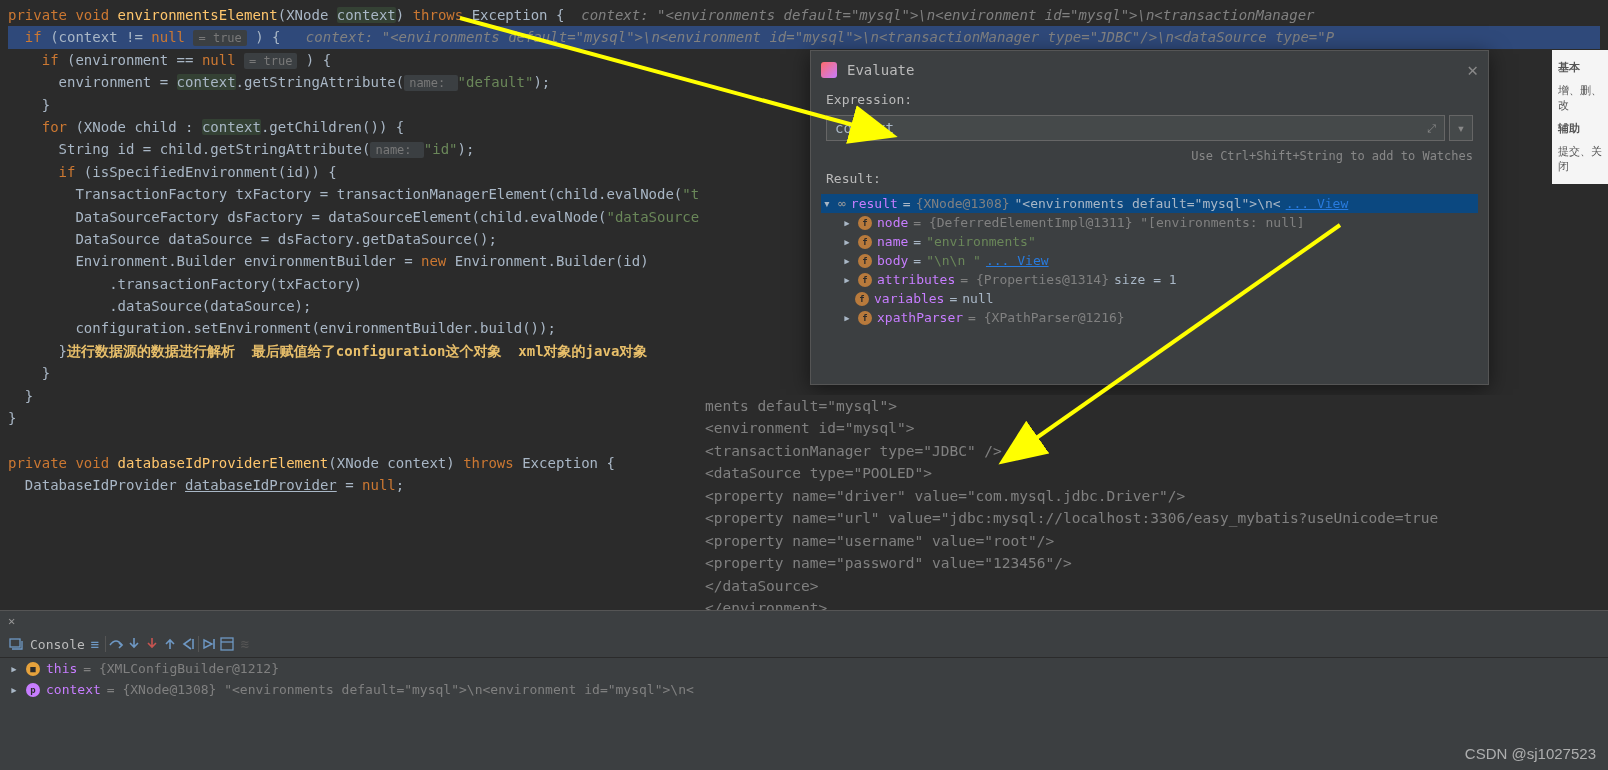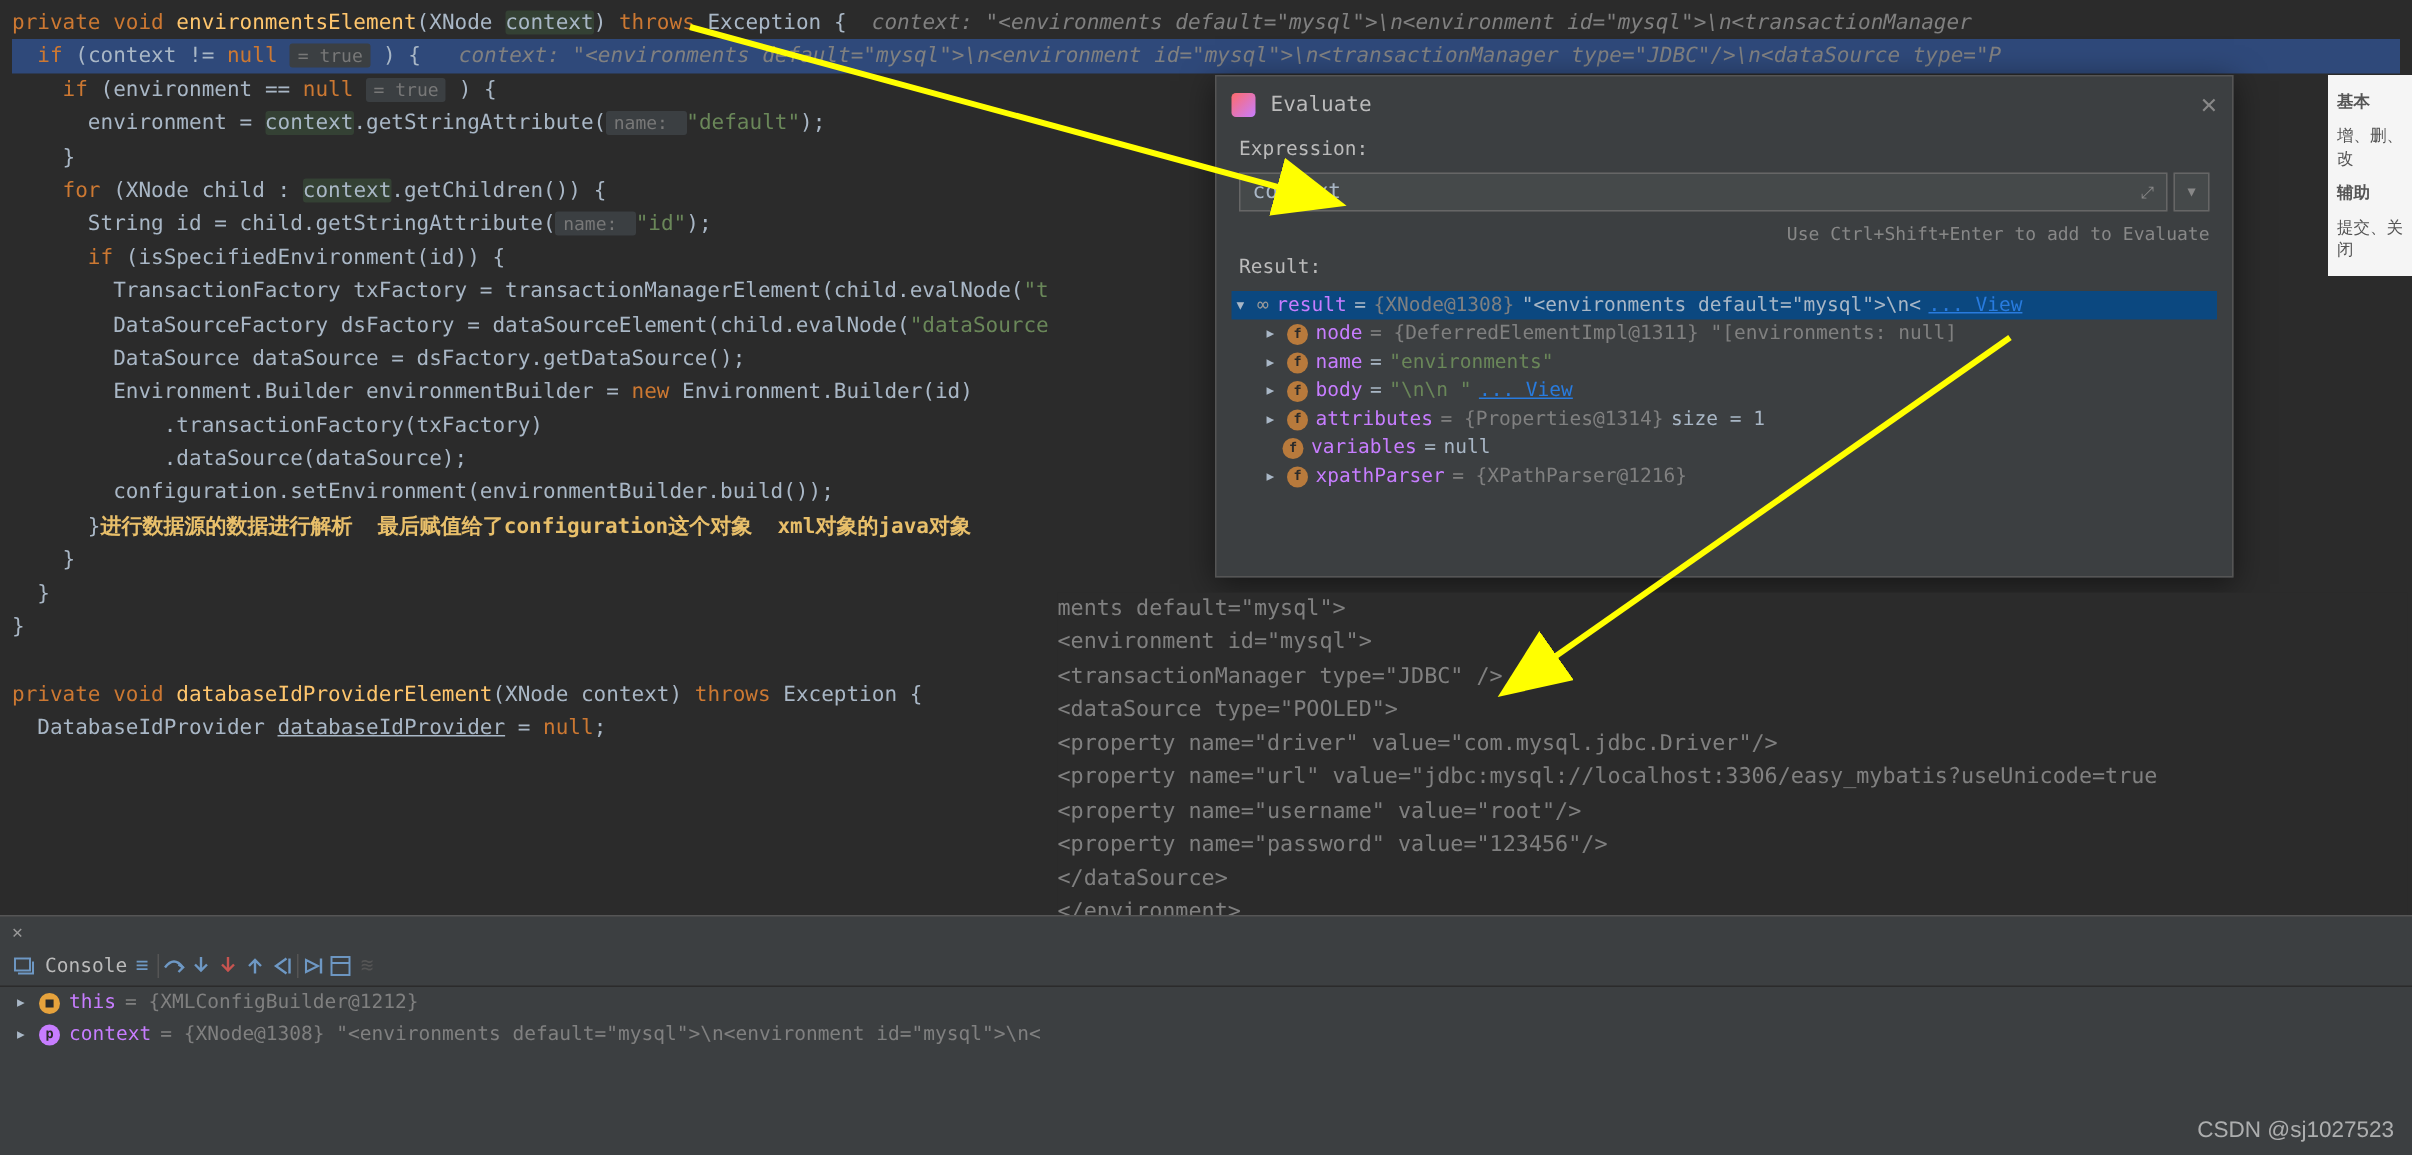--- a/index.html
+++ b/index.html
@@ -91,21 +91,21 @@
     <div class="eval-close">✕</div>
   </div>
   <div class="eval-label">Expression:</div>
   <div class="eval-input-row">
     <div class="eval-input">
         <span>context</span>
         <span class="eval-expand">⤢</span>
       </div>
     <div class="eval-dropdown">▾</div>
   </div>
-  <div class="eval-hint">Use Ctrl+Shift+Enter to add to Evaluate</div>
+  <div class="eval-hint">Use Ctrl+Shift+String to add to Watches</div>
   <div class="eval-label">Result:</div>
   <div class="result-tree">
     <div class="tree-row highlighted">
         <span class="tree-arrow">▾</span>
         <span class="tree-icon-link">∞</span>
         <span class="var-name">result</span>
         <span class="var-eq"> = </span>
         <span class="var-val-grey">{XNode@1308}</span>
         <span> "&lt;environments default="mysql"&gt;\n&lt;</span>
         <span class="var-link">... View</span>

